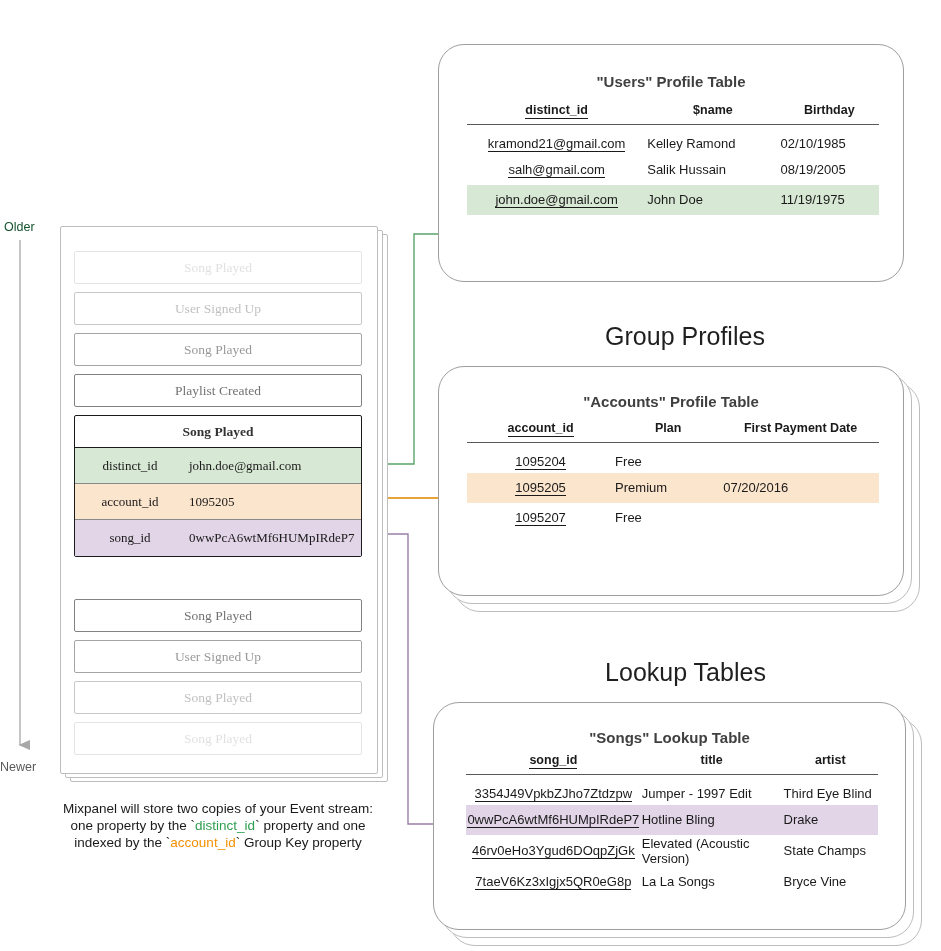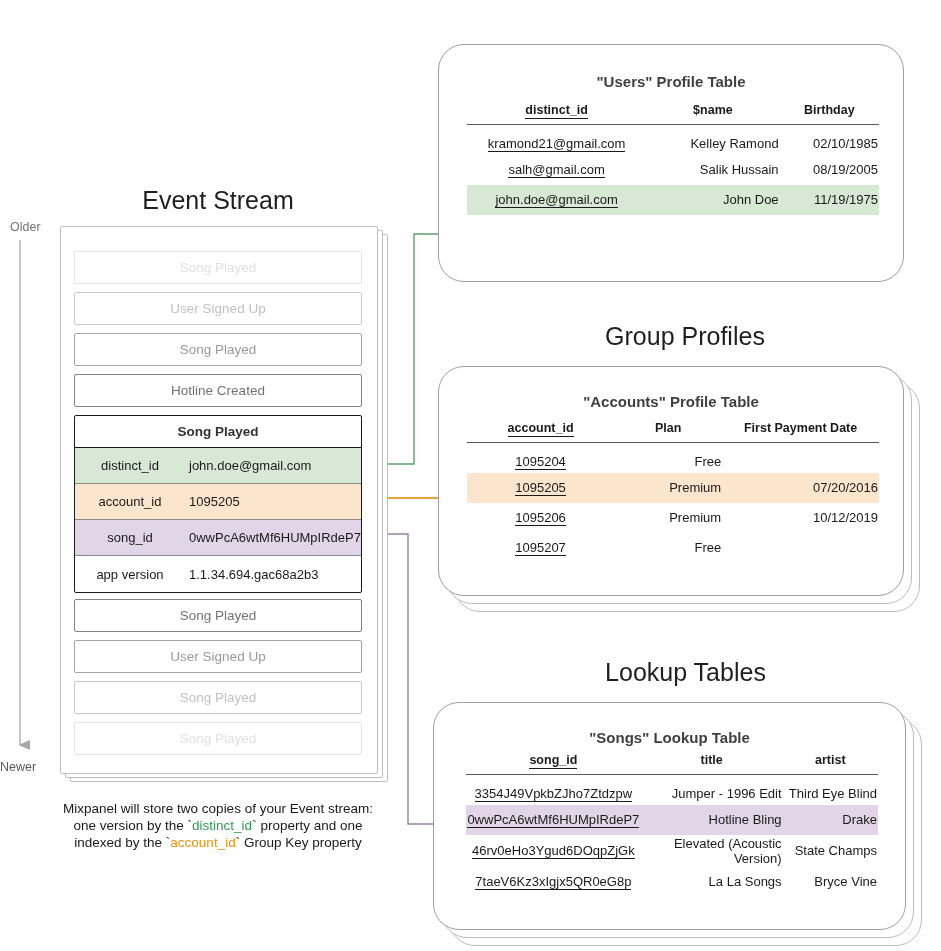--- a/index.html
+++ b/index.html
@@ -23,21 +23,21 @@
     text-align:center;
     white-space:nowrap;
   }
 
   
   #event-stream-title { left:118px; top:186px; width:200px; }
 
   .es-stack { position:absolute; border:1.5px solid #bdbdbd; border-radius:2px; background:#fff; }
   #es-layer3 { left:70px; top:234px; width:318px; height:548px; }
   #es-layer2 { left:65px; top:230px; width:318px; height:548px; }
-  #es-panel  { left:60px; top:226px; width:318px; height:548px; }
+  #es-panel  { left:60px; top:226px; width:318px; height:548px;font-family:Liberation Serif, serif; }
 
   .ev { position:absolute; left:13px; width:288px; height:33px;
         border:1.2px solid #6d6d6d; border-radius:2px;
         display:flex; align-items:center; justify-content:center;
         font-size:13.5px; color:#5a5a5a; background:#fff; }
   .ev.f1 { opacity:0.18; }
   .ev.f2 { opacity:0.38; }
   .ev.f3 { opacity:0.62; }
   .ev.f4 { opacity:0.85; }
 
@@ -51,21 +51,21 @@
   .prop-row { display:flex; align-items:center; height:36px;
               border-bottom:1.1px solid #8a8a8a; font-size:13px; color:#1a1a1a; }
   .prop-row:last-child { border-bottom:none; }
   .prop-key { width:110px; text-align:center; }
   .prop-val { flex:1; padding-left:4px; }
   .row-green  { background:#d7e8d4; }
   .row-orange { background:#fce5cd; }
   .row-purple { background:#e1d5e7; }
 
   
-  #axis-older { position:absolute; left:10px; top:220px; font-size:12.5px; color:#737373; }
+  #axis-older { position:absolute; left:4px; top:220px; font-size:12.5px; color:#14532d; }
   #axis-newer { position:absolute; left:0px; top:760px; font-size:12.5px; color:#5a5a5a; }
   #axis-arrow { position:absolute; left:12px; top:240px; }
 
   
   #stream-caption { position:absolute; left:48px; top:800px; width:340px;
                     text-align:center; font-size:13.5px; line-height:17px; color:#1a1a1a; }
   .code-green  { color:#2e9e4f; }
   .code-orange { color:#f59000; }
 
   
@@ -78,21 +78,21 @@
 
   table.tbl { position:absolute; border-collapse:collapse; }
   table.tbl th { font-size:12.5px; font-weight:700; color:#1a1a1a;
                  padding:0 0 7px 0; vertical-align:bottom; }
   table.tbl th.c0 { text-align:center; }
   table.tbl th.cx { text-align:center; }
   table.tbl th span.u { border-bottom:1.6px solid #1a1a1a; padding-bottom:1px; }
   table.tbl thead tr { border-bottom:1.4px solid #585858; }
   table.tbl td { font-size:13px; color:#1a1a1a; height:30px; vertical-align:middle; }
   table.tbl td.c0 { text-align:center; }
-  table.tbl td.cx { text-align:right; }
+  table.tbl td.cx { text-align:left; }
   table.tbl td.c0 span.u { border-bottom:1px solid #1a1a1a; }
   table.tbl tbody tr:first-child td { padding-top:8px; }
   tr.hl-green  td { background:#d7e8d4; }
   tr.hl-orange td { background:#fce5cd; }
   tr.hl-purple td { background:#e1d5e7; }
 
   
   #connectors { position:absolute; left:0; top:0; width:941px; height:951px; pointer-events:none; }
 </style>
 </head>
@@ -113,21 +113,20 @@
       </marker>
     </defs>
 
     <path d="M360,464 L414,464 L414,234 L460,234" fill="none" stroke="#5aa469" stroke-width="1.4" marker-end="url(#ah-green)"></path>
 
     <path d="M360,498 L461,498" fill="none" stroke="#e8a33d" stroke-width="2" marker-end="url(#ah-orange)"></path>
 
     <path d="M360,534 L408,534 L408,824 L460,824" fill="none" stroke="#9b7fa6" stroke-width="1.4" marker-end="url(#ah-purple)"></path>
   </svg>
 
-  <div class="section-title" id="event-stream-title">Event Stream</div>
 
   <div id="axis-older">Older</div>
   <div id="axis-newer">Newer</div>
   <svg id="axis-arrow" width="20" height="520">
     <defs>
       <marker id="ah-gray" markerWidth="9" markerHeight="9" refX="4" refY="8" orient="auto">
         <path d="M0,0 L8,0 L4,9 z" fill="#a8a8a8"></path>
       </marker>
     </defs>
     <line x1="8" y1="0" x2="8" y2="505" stroke="#a8a8a8" stroke-width="1.3" marker-end="url(#ah-gray)"></line>
@@ -140,63 +139,59 @@
         <div class="ev f1" style="top: 24px;">
           <span>Song Played</span>
         </div>
         <div class="ev f2" style="top: 65px;">
           <span>User Signed Up</span>
         </div>
         <div class="ev f3" style="top: 106px;">
           <span>Song Played</span>
         </div>
         <div class="ev f4" style="top: 147px;">
-          <span>Hotline Created</span>
+          <span>Playlist Created</span>
         </div>
       </div>
     <div id="expanded-event" style="top: 188px;">
       <div class="ev-head">Song Played</div>
       <div id="expanded-props">
           <div class="prop-row row-green">
             <div class="prop-key">distinct_id</div>
             <div class="prop-val">john.doe@gmail.com</div>
           </div>
           <div class="prop-row row-orange">
             <div class="prop-key">account_id</div>
             <div class="prop-val">1095205</div>
           </div>
           <div class="prop-row row-purple">
             <div class="prop-key">song_id</div>
             <div class="prop-val">0wwPcA6wtMf6HUMpIRdeP7</div>
           </div>
-          <div class="prop-row ">
-            <div class="prop-key">app version</div>
-            <div class="prop-val">1.1.34.694.gac68a2b3</div>
-          </div>
         </div>
     </div>
     <div id="events-after">
         <div class="ev f4" style="top: 372px;">
           <span>Song Played</span>
         </div>
         <div class="ev f3" style="top: 413px;">
           <span>User Signed Up</span>
         </div>
         <div class="ev f2" style="top: 454px;">
           <span>Song Played</span>
         </div>
         <div class="ev f1" style="top: 495px;">
           <span>Song Played</span>
         </div>
       </div>
   </div>
 
   <div id="stream-caption">
     <span>Mixpanel will store two copies of your Event stream:</span><br>
-    <span>one version by the `</span><span class="code-green">distinct_id</span><span>` property and one</span><br>
+    <span>one property by the `</span><span class="code-green">distinct_id</span><span>` property and one</span><br>
     <span>indexed by the `</span><span class="code-orange">account_id</span><span>` Group Key property</span>
   </div>
 
   <div class="card-wrap" style="left:438px;top:44px;width:470px;height:238px;">
     <div class="card" style="width:466px;height:238px;">
       <div class="card-title" style="top:28px;">"Users" Profile Table</div>
       <table class="tbl" id="tbl-users" style="left:28px;top:58px;width:412px;">
           <thead>
             <tr>
               <th class="c0" style="width: 180px;"><span class="u">distinct_id</span></th>
@@ -244,25 +239,20 @@
               <td class="c0"><span class="u">1095204</span></td>
               <td class="cx">Free</td>
               <td class="cx"></td>
             </tr>
             <tr class="hl-orange">
               <td class="c0"><span class="u">1095205</span></td>
               <td class="cx">Premium</td>
               <td class="cx">07/20/2016</td>
             </tr>
             <tr class="">
-              <td class="c0"><span class="u">1095206</span></td>
-              <td class="cx">Premium</td>
-              <td class="cx">10/12/2019</td>
-            </tr>
-            <tr class="">
               <td class="c0"><span class="u">1095207</span></td>
               <td class="cx">Free</td>
               <td class="cx"></td>
             </tr>
           </tbody>
         </table>
     </div>
   </div>
 
   <div class="section-title" style="left:578px;top:658px;width:215px;">Lookup Tables</div>
@@ -275,21 +265,21 @@
           <thead>
             <tr>
               <th class="c0" style="width: 175px;"><span class="u">song_id</span></th>
               <th class="cx" style="width: 170px;"><span>title</span></th>
               <th class="cx" style="width: 110px; margin-left: 40px;"><span>artist</span></th>
             </tr>
           </thead>
           <tbody>
             <tr class="">
               <td class="c0"><span class="u">3354J49VpkbZJho7Ztdzpw</span></td>
-              <td class="cx">Jumper - 1996 Edit</td>
+              <td class="cx">Jumper - 1997 Edit</td>
               <td class="cx">Third Eye Blind</td>
             </tr>
             <tr class="hl-purple">
               <td class="c0"><span class="u">0wwPcA6wtMf6HUMpIRdeP7</span></td>
               <td class="cx">Hotline Bling</td>
               <td class="cx">Drake</td>
             </tr>
             <tr class="">
               <td class="c0"><span class="u">46rv0eHo3Ygud6DOqpZjGk</span></td>
               <td class="cx">Elevated (Acoustic Version)</td>

